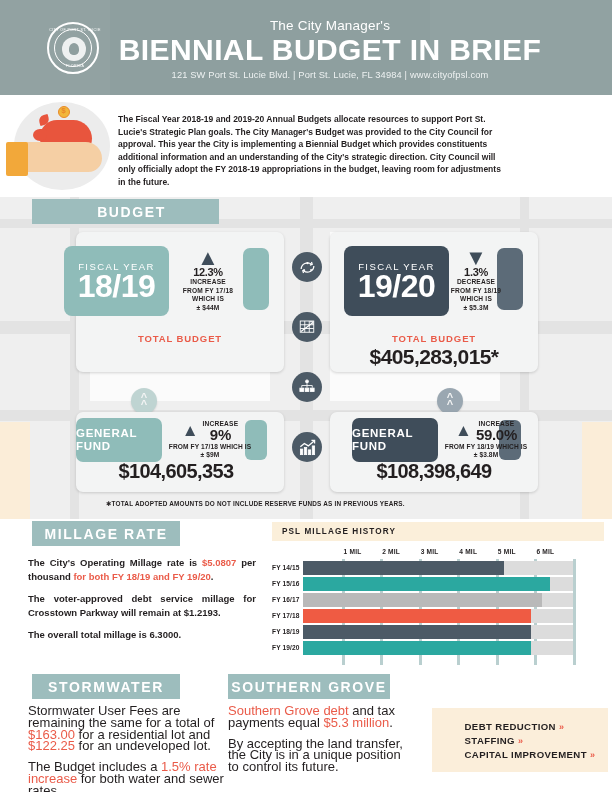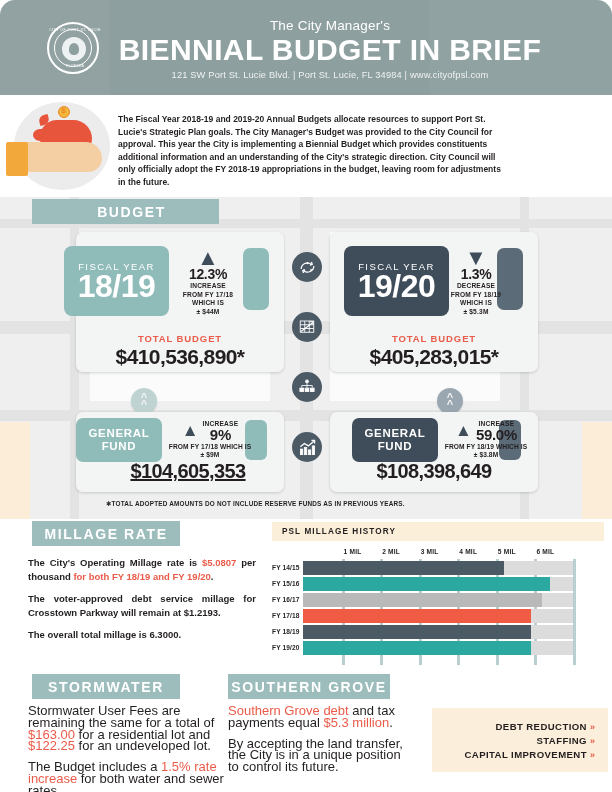--- a/index.html
+++ b/index.html
@@ -3,21 +3,21 @@
 <meta charset="utf-8">
 <style>
   html,body{margin:0;padding:0;}
   body{
     width:612px;height:792px;
     background:#ffffff;
     font-family:"Liberation Sans","DejaVu Sans",sans-serif;
     overflow:hidden;
     position:relative;
   }
-  .page{position:relative;width:612px;height:792px;overflow:hidden;background:#fff;border-radius:15px;}
+  .page{position:relative;width:612px;height:792px;overflow:hidden;background:#fff;}
 
   
   .header{
     position:absolute;left:0;top:0;width:612px;height:95px;
     background:#8e9f9f;
     overflow:hidden;
   }
   .header .shade1{position:absolute;left:0;top:0;width:110px;height:95px;background:rgba(255,255,255,.04);}
   .header .shade2{position:absolute;left:430px;top:0;width:182px;height:95px;background:rgba(255,255,255,.03);}
   .seal{
@@ -85,21 +85,21 @@
   .slate{background:#3f4d5a;}
   #chip-l{left:64px;top:246px;width:105px;height:70px;}
   #chip-r{left:344px;top:246px;width:105px;height:70px;}
 
   .tab-right{position:absolute;width:26px;height:62px;border-radius:7px;}
   #tabr-l{left:243px;top:248px;background:#8fbcb9;}
   #tabr-r{left:497px;top:248px;background:#5c6b78;}
 
   .delta{position:absolute;text-align:center;color:#231f20;}
   .delta .arrow{font-size:22px;line-height:16px;font-weight:bold;color:#3f4d5a;}
-  .delta .pct{font-size:14px;font-weight:bold;letter-spacing:-.3px;}
+  .delta .pct{font-size:11px;font-weight:bold;letter-spacing:-.3px;}
   .delta .sub{font-size:6.6px;font-weight:bold;line-height:8.6px;letter-spacing:.2px;}
   #delta-l{left:172px;top:250px;width:72px;}
   #delta-r{left:440px;top:250px;width:72px;}
 
   .tb-label{position:absolute;color:#ea5b49;font-size:9.5px;font-weight:bold;letter-spacing:.9px;text-align:center;}
   #tbl-l{left:76px;top:333px;width:208px;}
   #tbl-r{left:330px;top:333px;width:208px;}
   .tb-amount{position:absolute;color:#231f20;font-size:21px;font-weight:bold;text-align:center;letter-spacing:-.6px;}
   #tba-l{left:76px;top:345px;width:208px;}
   #tba-r{left:330px;top:345px;width:208px;}
@@ -108,35 +108,35 @@
     position:absolute;width:26px;height:26px;border-radius:50%;background:#bfd4d2;
     display:flex;align-items:center;justify-content:center;color:#f3f4f4;font-size:11px;font-weight:bold;line-height:7px;
     box-shadow:0 1px 2px rgba(0,0,0,.12);
   }
   #chev-l{left:131px;top:388px;}
   #chev-r{left:437px;top:388px;background:#9aa7b1;}
   .chevron-badge span{display:block;}
 
   #chip-l2{left:76px;top:418px;width:86px;height:44px;border-radius:7px;}
   #chip-r2{left:352px;top:418px;width:86px;height:44px;border-radius:7px;}
-  .gf-chip{position:absolute;color:#fff;display:flex;align-items:center;justify-content:center;text-align:center;font-size:11.5px;font-weight:bold;letter-spacing:.7px;line-height:13px;}
+  .gf-chip{position:absolute;color:#fff;display:flex;align-items:center;justify-content:center;font-size:11.5px;font-weight:bold;letter-spacing:.7px;line-height:13px;}
   #tab2-l{position:absolute;left:245px;top:420px;width:22px;height:40px;border-radius:6px;background:#8fbcb9;}
   #tab2-r{position:absolute;left:499px;top:420px;width:22px;height:40px;border-radius:6px;background:#5c6b78;}
 
   .delta2{position:absolute;text-align:center;color:#231f20;}
   .delta2 .row{display:flex;align-items:center;justify-content:center;gap:4px;}
   .delta2 .arrow{font-size:17px;line-height:14px;font-weight:bold;color:#3f4d5a;}
   .delta2 .inc{font-size:6.6px;font-weight:bold;letter-spacing:.2px;}
   .delta2 .pct{font-size:15px;font-weight:bold;letter-spacing:-.3px;line-height:15px;}
   .delta2 .sub{font-size:6.6px;font-weight:bold;line-height:8.4px;letter-spacing:.1px;margin-top:1px;}
   #d2-l{left:168px;top:420px;width:84px;}
   #d2-r{left:444px;top:420px;width:84px;}
 
   .gf-amount{position:absolute;font-size:20px;font-weight:bold;text-align:center;color:#231f20;letter-spacing:-.6px;}
-  #gfa-l{left:84px;top:460px;width:208px;text-decoration:underline;}
+  #gfa-l{left:72px;top:460px;width:208px;}
   #gfa-r{left:330px;top:460px;width:208px;}
 
   .footnote{position:absolute;left:106px;top:500px;width:420px;font-size:6.4px;font-weight:bold;color:#231f20;letter-spacing:.2px;}
 
   
   .icircle{position:absolute;width:30px;height:30px;border-radius:50%;background:#4c5a66;display:flex;align-items:center;justify-content:center;}
   #ic1{left:292px;top:252px;}
   #ic2{left:292px;top:312px;}
   #ic3{left:292px;top:372px;}
   #ic4{left:292px;top:432px;}
@@ -163,21 +163,21 @@
   
   .bottom{position:absolute;left:0;top:671px;width:612px;height:121px;background:#fff;}
   #tab-storm{left:32px;top:674px;width:148px;}
   #tab-grove{left:228px;top:674px;width:162px;}
   .btext{position:absolute;color:#231f20;font-size:13px;font-weight:normal;line-height:11.8px;}
   #storm-text{left:28px;top:705px;width:196px;}
   #grove-text{left:228px;top:705px;width:186px;}
   .btext p{margin:0 0 9px 0;}
 
   .cream-box{position:absolute;left:432px;top:708px;width:176px;height:64px;background:#fbeeda;}
-  .cream-list{position:absolute;right:14px;top:12px;text-align:right;}
+  .cream-list{position:absolute;right:14px;top:12px;text-align:left;}
   .cream-list div{font-size:9.6px;font-weight:bold;color:#231f20;letter-spacing:.4px;line-height:14px;}
   .cream-list .chev{color:#ea5b49;font-size:9px;letter-spacing:-1px;}
 </style>
 </head>
 <body>
 
 <div class="page">
 
   <div class="header">
     <div class="shade1"></div>
@@ -234,21 +234,20 @@
   </div>
   <div class="delta" id="delta-l">
     <div class="arrow">▲</div>
     <div class="pct">12.3%</div>
     <div class="sub">INCREASE</div>
     <div class="sub">FROM FY 17/18</div>
     <div class="sub">WHICH IS</div>
     <div class="sub">± $44M</div>
   </div>
   <div class="tb-label" id="tbl-l">TOTAL BUDGET</div>
-  <div class="tb-amount" id="tba-l">$410,536,890*</div>
 
   <div class="card" id="card-r-top"></div>
   <div class="tab-right" id="tabr-r"></div>
   <div class="fy-chip slate" id="chip-r">
     <div class="fylabel">FISCAL YEAR</div>
     <div class="fynum">19/20</div>
   </div>
   <div class="delta" id="delta-r">
     <div class="arrow">▼</div>
     <div class="pct">1.3%</div>

